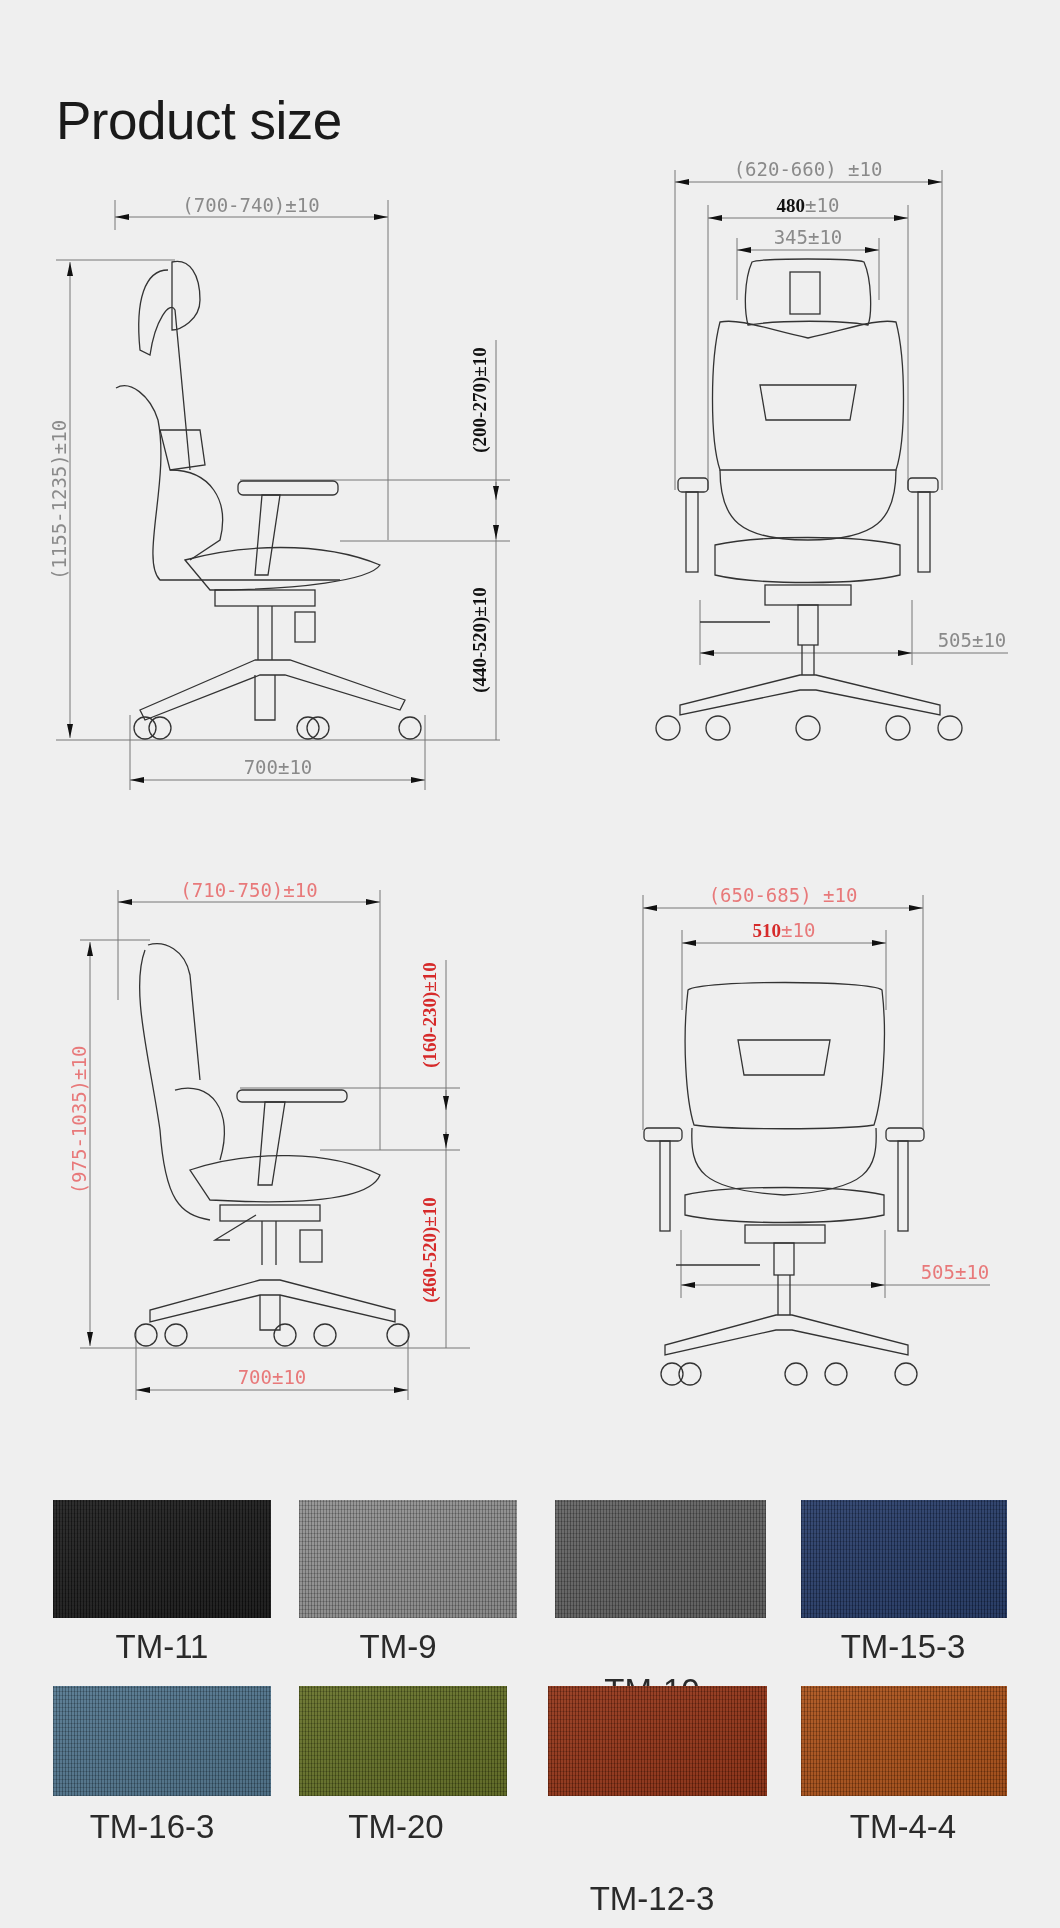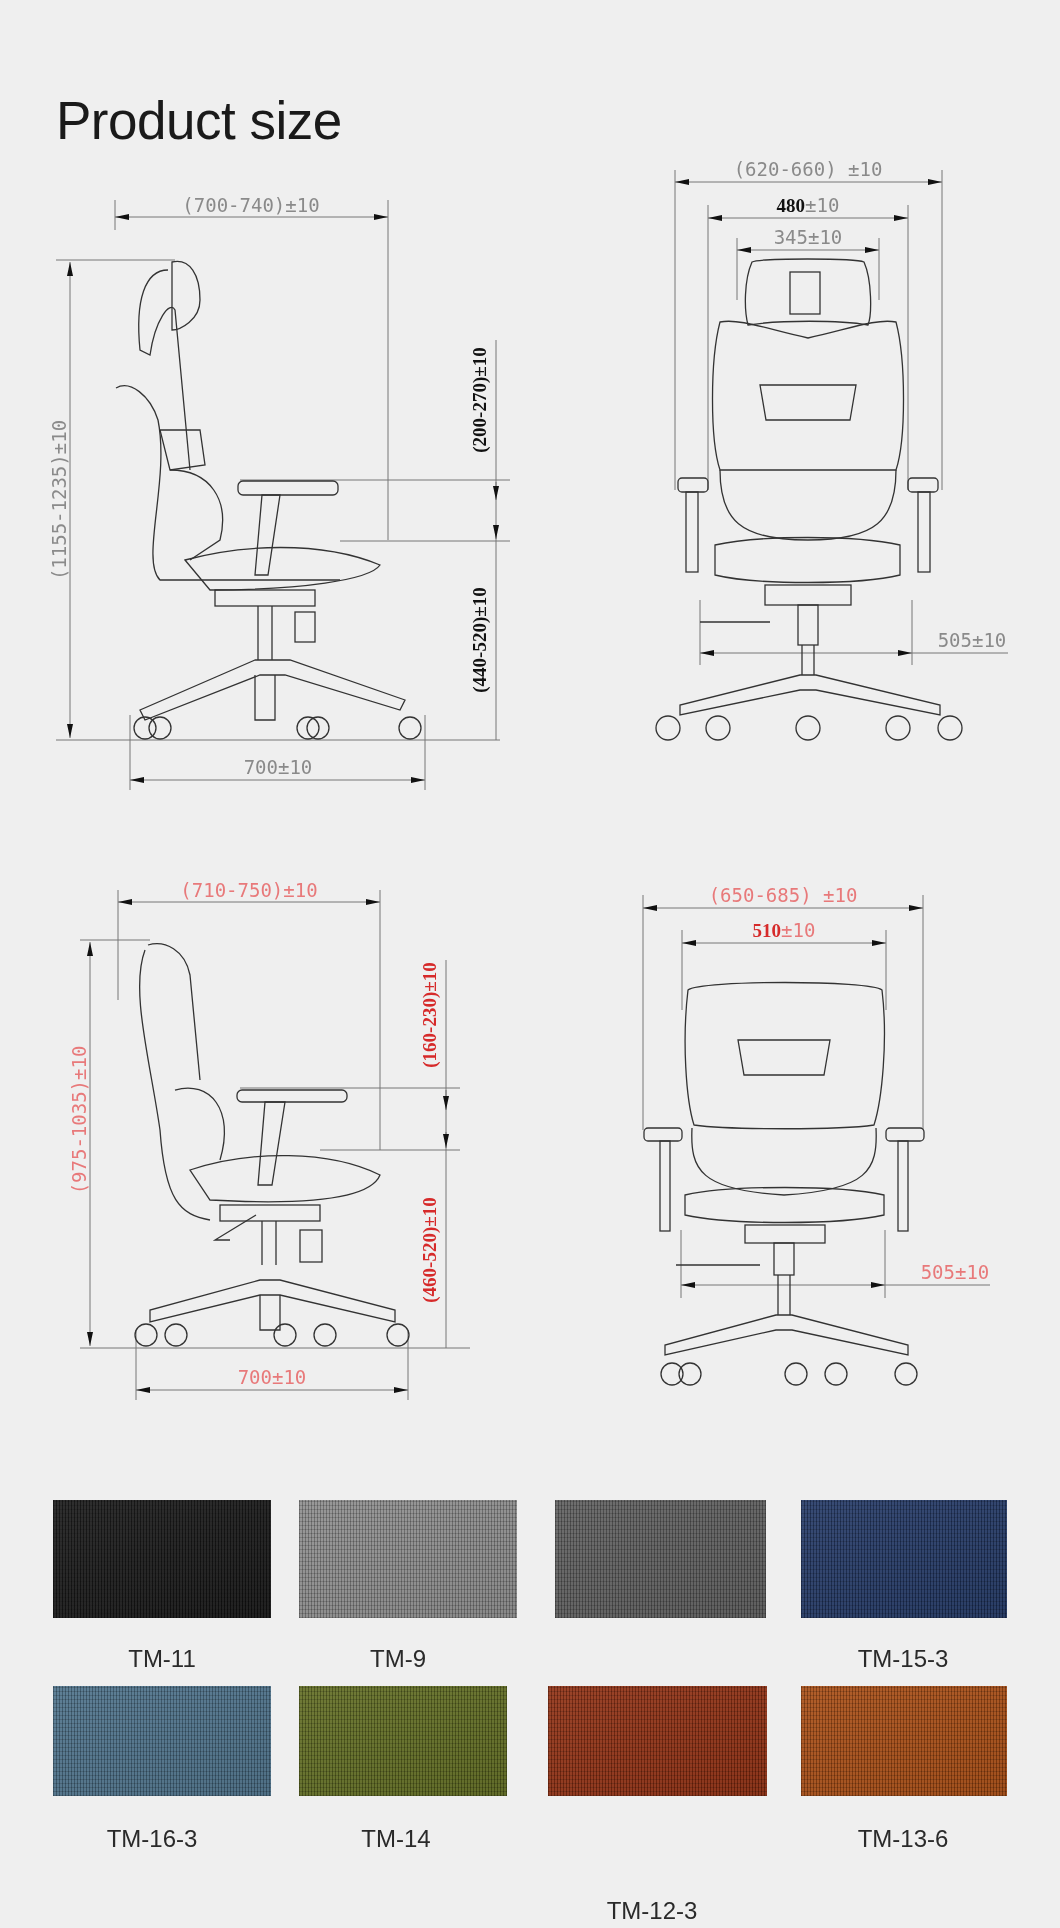--- a/index.html
+++ b/index.html
@@ -6,21 +6,21 @@
   body{width:1060px;height:1928px;background:#efefef;position:relative;overflow:hidden;font-family:"DejaVu Sans",sans-serif;}
   .title{position:absolute;left:56px;top:62px;font-family:"Liberation Sans",sans-serif;font-size:53px;font-weight:400;color:#1a1a1a;letter-spacing:-0.5px;margin-top:28px;}
   svg.drawing{position:absolute;left:0;top:0;}
   .dim{font-family:"DejaVu Sans Mono",monospace;font-size:19px;fill:#8a8a8a;}
   .dim-red{font-family:"DejaVu Sans Mono",monospace;font-size:19px;fill:#e8797a;}
   .dim-bold{font-family:"Liberation Serif",serif;font-size:19px;font-weight:700;fill:#111;}
   .dim-bold-red{font-family:"Liberation Serif",serif;font-size:19px;font-weight:700;fill:#d62a2a;}
   .line{stroke:#777;stroke-width:1;fill:none;}
   .ch{stroke:#333;stroke-width:1.3;fill:none;}
   .swatch{position:absolute;width:218px;height:118px;}
-  .swatch-label{position:absolute;width:240px;text-align:center;font-family:"Liberation Sans",sans-serif;font-size:24px;color:#2a2a2a;margin-top:17px;}
+  .swatch-label{position:absolute;width:240px;text-align:center;font-family:"Liberation Sans",sans-serif;font-size:33px;color:#2a2a2a;}
 </style>
 </head>
 <body>
 
 <div class="title">Product size</div>
 
 <svg class="drawing" width="1060" height="1480" viewBox="0 0 1060 1480">
   <defs>
     <marker id="arr" markerWidth="14" markerHeight="8" refX="14" refY="4" orient="auto-start-reverse" markerUnits="userSpaceOnUse">
       <path d="M0,1 L14,4 L0,7 Z" fill="#111"></path>
@@ -209,20 +209,20 @@
   <div class="swatch" style="left: 555px; top: 1500px; width: 211px; background-color: rgb(92, 92, 92); background-image: repeating-linear-gradient(90deg, rgba(0, 0, 0, 0.22) 0px, rgba(0, 0, 0, 0.22) 1px, rgba(255, 255, 255, 0.06) 1px, rgba(255, 255, 255, 0.06) 3px), repeating-linear-gradient(0deg, rgba(0, 0, 0, 0.18) 0px, rgba(0, 0, 0, 0.18) 1px, transparent 1px, transparent 4px), linear-gradient(160deg, rgba(255, 255, 255, 0.06), rgba(0, 0, 0, 0.08));"></div>
   <div class="swatch-label" style="left:532px;top:1672px;">TM-10</div>
 
   <div class="swatch" style="left: 801px; top: 1500px; width: 206px; background-color: rgb(31, 53, 99); background-image: repeating-linear-gradient(90deg, rgba(0, 0, 0, 0.22) 0px, rgba(0, 0, 0, 0.22) 1px, rgba(255, 255, 255, 0.06) 1px, rgba(255, 255, 255, 0.06) 3px), repeating-linear-gradient(0deg, rgba(0, 0, 0, 0.18) 0px, rgba(0, 0, 0, 0.18) 1px, transparent 1px, transparent 4px), linear-gradient(160deg, rgba(255, 255, 255, 0.06), rgba(0, 0, 0, 0.08));"></div>
   <div class="swatch-label" style="left:783px;top:1628px;">TM-15-3</div>
 
   <div class="swatch" style="left: 53px; top: 1686px; width: 218px; height: 110px; background-color: rgb(74, 111, 136); background-image: repeating-linear-gradient(90deg, rgba(0, 0, 0, 0.22) 0px, rgba(0, 0, 0, 0.22) 1px, rgba(255, 255, 255, 0.06) 1px, rgba(255, 255, 255, 0.06) 3px), repeating-linear-gradient(0deg, rgba(0, 0, 0, 0.18) 0px, rgba(0, 0, 0, 0.18) 1px, transparent 1px, transparent 4px), linear-gradient(160deg, rgba(255, 255, 255, 0.06), rgba(0, 0, 0, 0.08));"></div>
   <div class="swatch-label" style="left:32px;top:1808px;">TM-16-3</div>
 
   <div class="swatch" style="left: 299px; top: 1686px; width: 208px; height: 110px; background-color: rgb(94, 106, 30); background-image: repeating-linear-gradient(90deg, rgba(0, 0, 0, 0.22) 0px, rgba(0, 0, 0, 0.22) 1px, rgba(255, 255, 255, 0.06) 1px, rgba(255, 255, 255, 0.06) 3px), repeating-linear-gradient(0deg, rgba(0, 0, 0, 0.18) 0px, rgba(0, 0, 0, 0.18) 1px, transparent 1px, transparent 4px), linear-gradient(160deg, rgba(255, 255, 255, 0.06), rgba(0, 0, 0, 0.08));"></div>
-  <div class="swatch-label" style="left:276px;top:1808px;">TM-14</div>
+  <div class="swatch-label" style="left:276px;top:1808px;">TM-20</div>
 
   <div class="swatch" style="left: 548px; top: 1686px; width: 219px; height: 110px; background-color: rgb(142, 44, 14); background-image: repeating-linear-gradient(90deg, rgba(0, 0, 0, 0.22) 0px, rgba(0, 0, 0, 0.22) 1px, rgba(255, 255, 255, 0.06) 1px, rgba(255, 255, 255, 0.06) 3px), repeating-linear-gradient(0deg, rgba(0, 0, 0, 0.18) 0px, rgba(0, 0, 0, 0.18) 1px, transparent 1px, transparent 4px), linear-gradient(160deg, rgba(255, 255, 255, 0.06), rgba(0, 0, 0, 0.08));"></div>
   <div class="swatch-label" style="left:532px;top:1880px;">TM-12-3</div>
 
   <div class="swatch" style="left: 801px; top: 1686px; width: 206px; height: 110px; background-color: rgb(167, 74, 16); background-image: repeating-linear-gradient(90deg, rgba(0, 0, 0, 0.22) 0px, rgba(0, 0, 0, 0.22) 1px, rgba(255, 255, 255, 0.06) 1px, rgba(255, 255, 255, 0.06) 3px), repeating-linear-gradient(0deg, rgba(0, 0, 0, 0.18) 0px, rgba(0, 0, 0, 0.18) 1px, transparent 1px, transparent 4px), linear-gradient(160deg, rgba(255, 255, 255, 0.06), rgba(0, 0, 0, 0.08));"></div>
-  <div class="swatch-label" style="left:783px;top:1808px;">TM-13-6</div>
+  <div class="swatch-label" style="left:783px;top:1808px;">TM-4-4</div>
 </div>
 
 </body></html>

